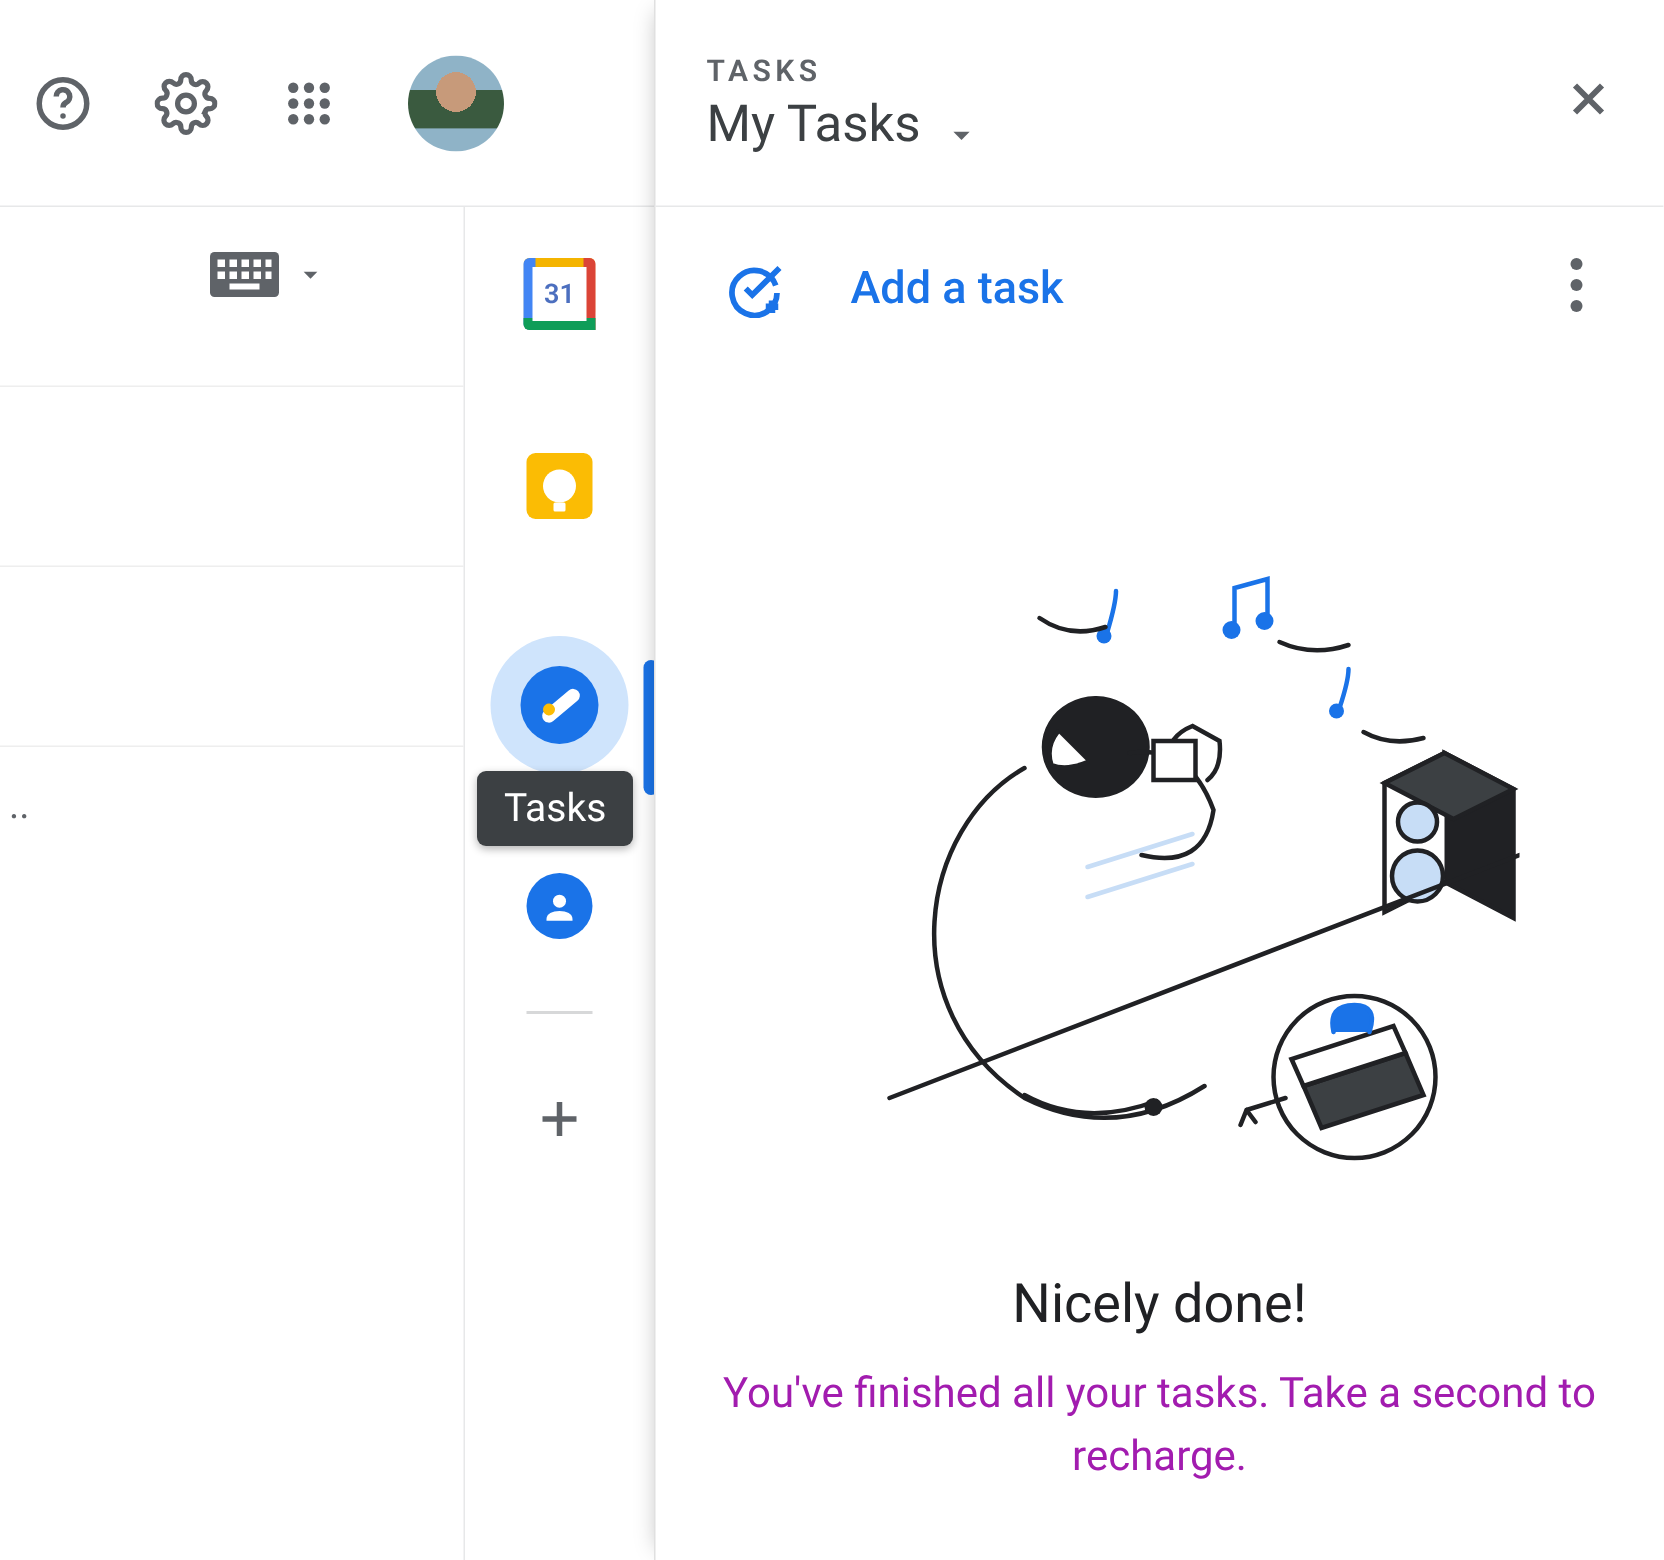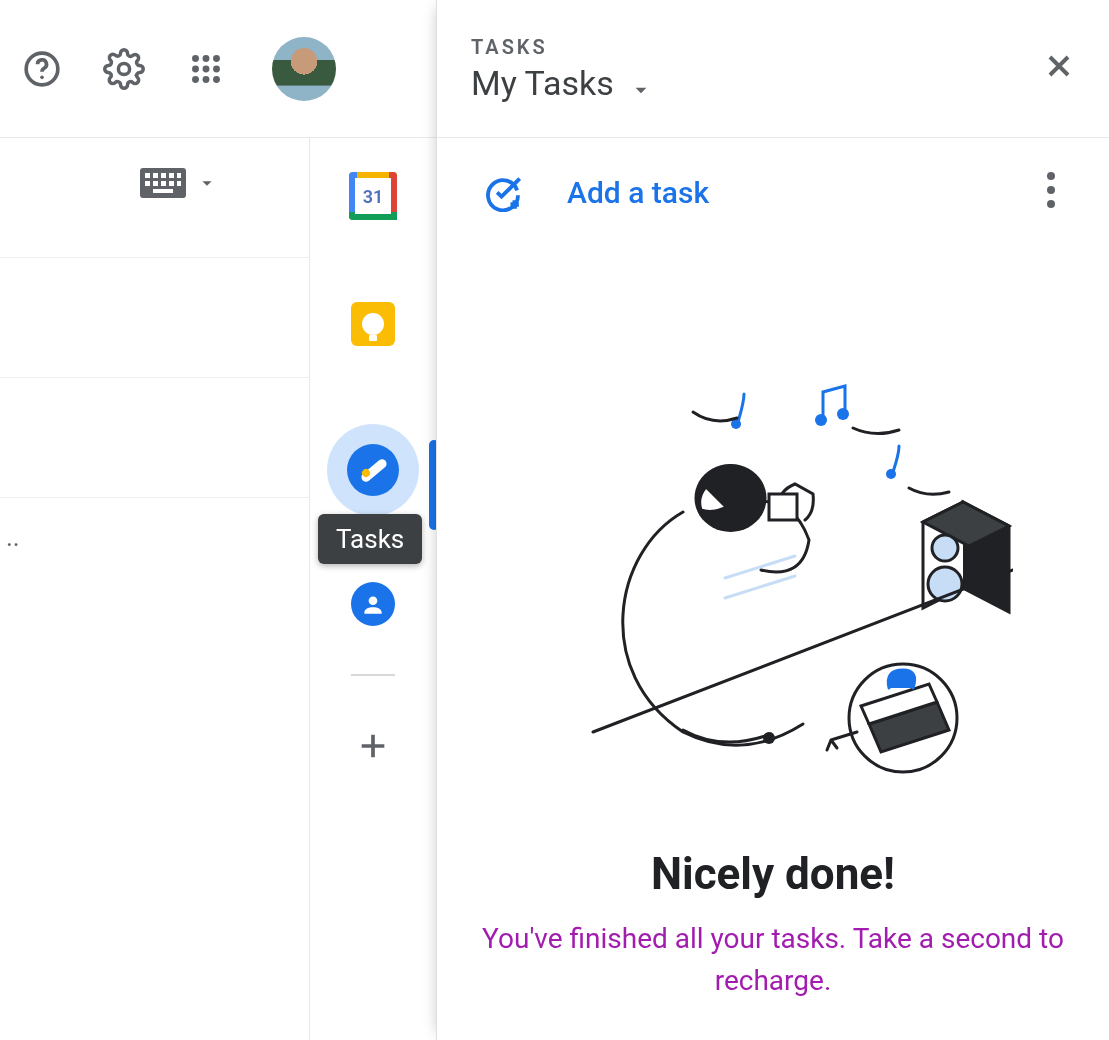--- a/index.html
+++ b/index.html
@@ -108,21 +108,21 @@
   .add-row .add-text { font-size:30px; font-weight:500; color:#1a73e8; }
   .more-btn { position:absolute; right:36px; top:30px; width:44px; height:44px; color:#5f6368; cursor:pointer; display:flex; flex-direction:column; align-items:center; justify-content:center; gap:6px;}
   .more-btn span{ width:8px; height:8px; border-radius:50%; background:#5f6368; }
 
   .empty {
     padding-top:150px;
     display:flex; flex-direction:column; align-items:center; text-align:center;
     padding-left:40px; padding-right:40px;
   }
   .empty svg.illus { width:480px; height:auto; }
-  .empty h2 { font-size:44px; font-weight:700; color:#202124; margin:56px 0 18px; }
+  .empty h2 { font-size:36px; font-weight:400; color:#202124; margin:56px 0 18px; }
   .empty p  { font-size:28px; color:#a21caf; margin:0; line-height:1.5; }
 </style>
 </head>
 <body>
 
 <div class="topbar">
   <div class="icon-btn">
     <svg width="40" height="40" viewBox="0 0 24 24" fill="none" stroke="currentColor" stroke-width="2.2">
       <circle cx="12" cy="12" r="9.5"></circle>
       <path d="M9.3 9.2a2.7 2.7 0 1 1 3.9 2.4c-.9.5-1.2 1-1.2 2"></path>

